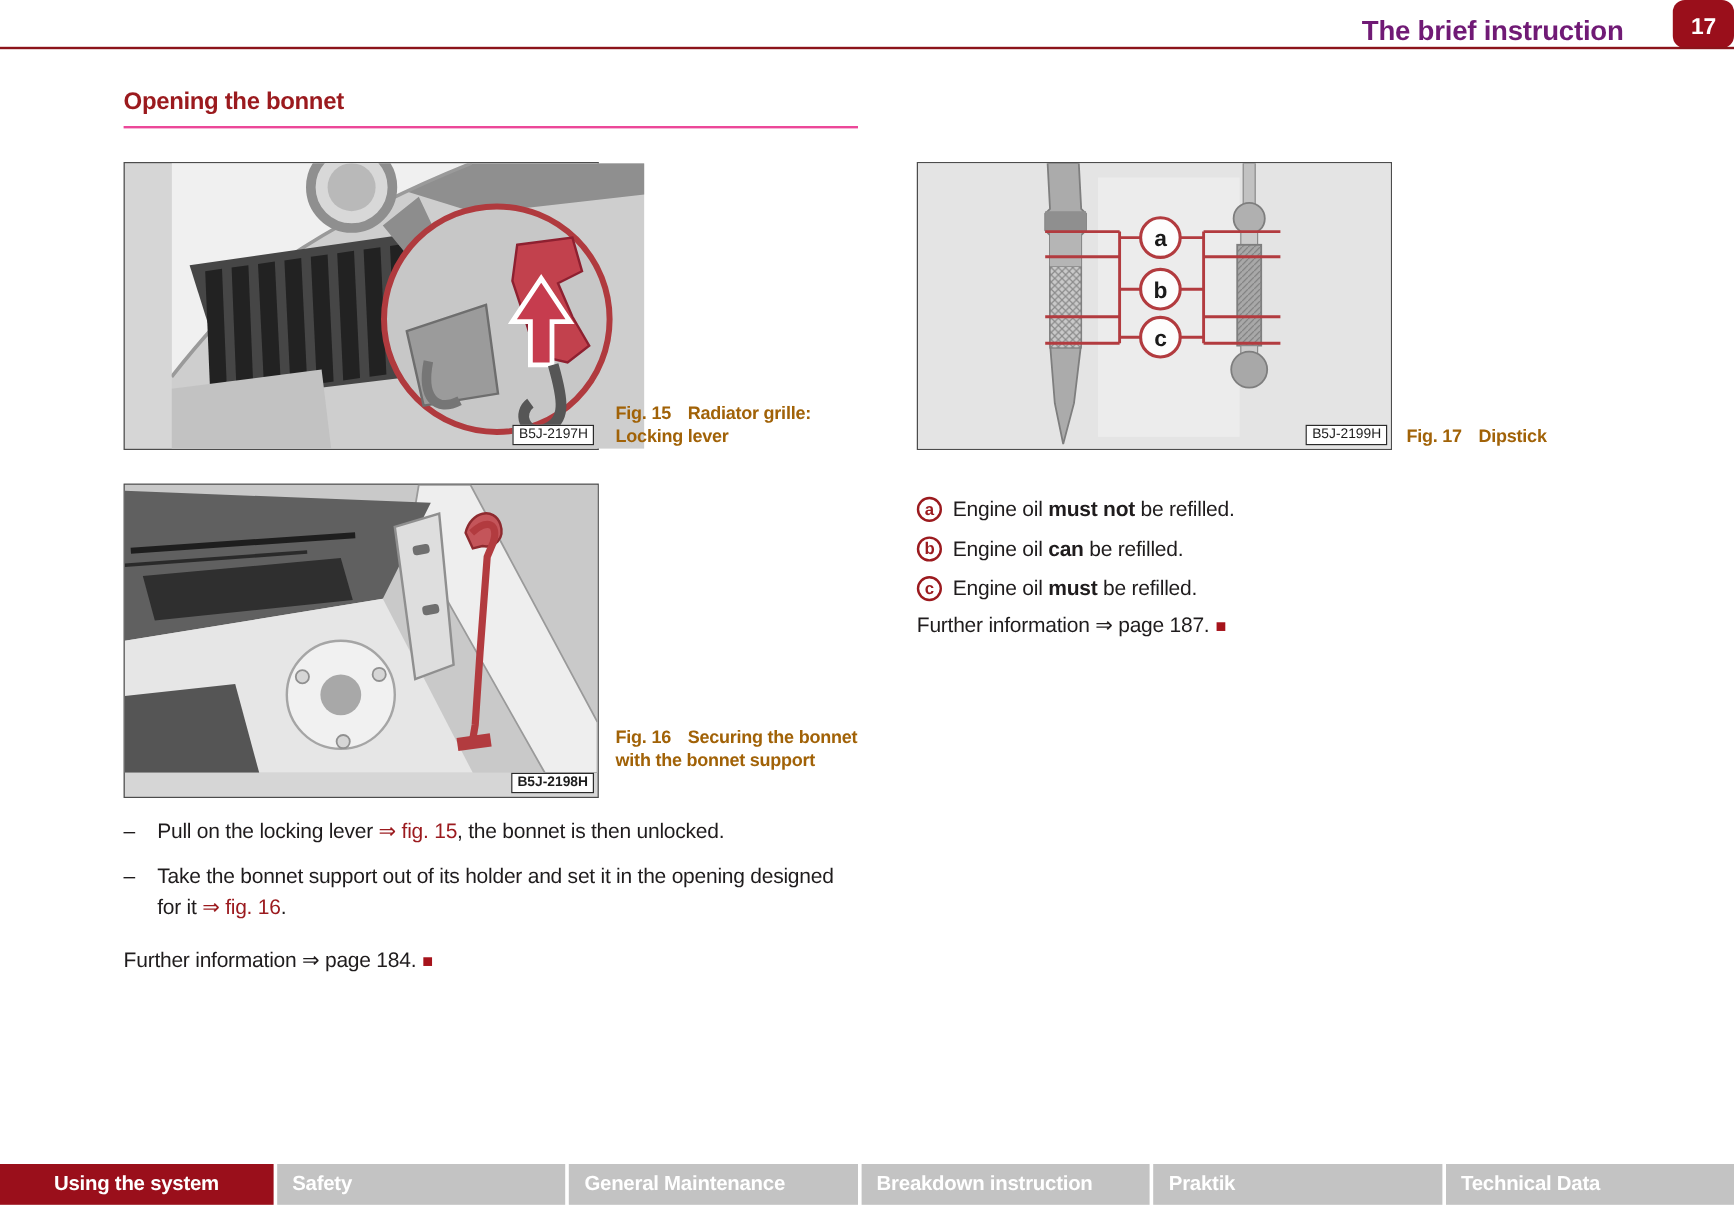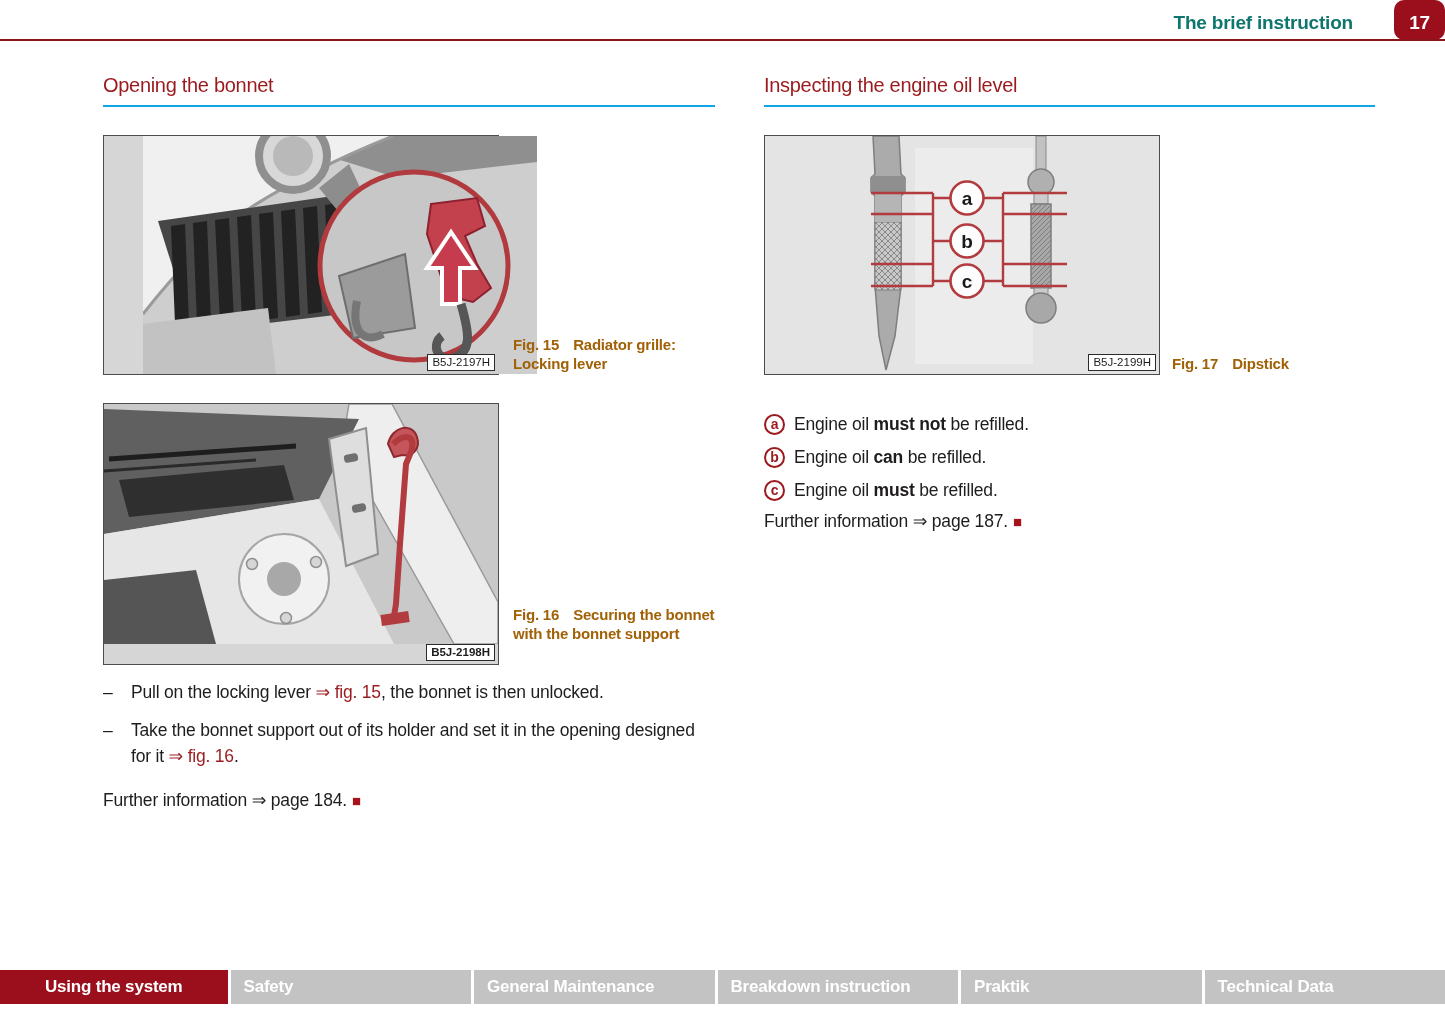--- a/index.html
+++ b/index.html
@@ -3,27 +3,27 @@
 <meta charset="utf-8">
 <style>
   * { margin:0; padding:0; box-sizing:border-box; }
   html,body { background:#ffffff; }
   .page {
     position:relative; width:1445px; height:1019px; background:#ffffff;
     font-family:"Liberation Sans", sans-serif; color:#1f1c1d; overflow:hidden;
     letter-spacing:-0.2px;
   }
   
-  .hdr-title { position:absolute; top:12px; right:92px; font-size:19px; font-weight:bold; color:#0f766e; }
+  .hdr-title { position:absolute; top:12px; right:92px; font-size:23px; font-weight:bold; color:#701a75; }
   .page-badge { position:absolute; top:0; right:0; width:51px; height:40px; background:#9A0F1B;
     color:#fff; font-size:19px; font-weight:bold; display:flex; align-items:center; justify-content:center; padding-top:6px;border-radius:10px; }
   .hdr-rule { position:absolute; top:39px; left:0; width:100%; height:2px; background:#8C141B; }
   
-  .sec-h { position:absolute; font-size:20px; font-weight:normal; color:#9B1A1E;
-    padding-bottom:8px; border-bottom:2px solid #0ea5e9; letter-spacing:-0.3px; }
+  .sec-h { position:absolute; font-size:20px; font-weight:bold; color:#9B1A1E;
+    padding-bottom:8px; border-bottom:2px solid #ec4899; letter-spacing:-0.3px; }
   .sec-h.left  { left:103px; top:74px; width:612px; }
   .sec-h.right { left:764px; top:74px; width:611px; }
   
   .fig { position:absolute; border:1px solid #4c4c4c; background:#d6d6d6; }
   .fig svg { display:block; }
   .fig-code { position:absolute; right:3px; bottom:3px; background:#ffffff; border:1px solid #2b2b2b;
     font-size:11.5px; letter-spacing:0; color:#1c1c1c; padding:0 4px; line-height:15px; }
   .caption { position:absolute; font-size:15px; font-weight:bold; color:#a16207; line-height:18.5px; letter-spacing:-0.2px; }
   .caption .fig-no { margin-right:14px; }
   
@@ -50,21 +50,20 @@
 </head>
 <body>
 
 <div class="page">
 
   <div class="hdr-title">The brief instruction</div>
   <div class="page-badge">17</div>
   <div class="hdr-rule"></div>
 
   <div class="sec-h left">Opening the bonnet</div>
-  <div class="sec-h right">Inspecting the engine oil level</div>
 
   <div class="fig" style="left:103px; top:135px; width:396px; height:240px;padding-left:39px;">
     <svg width="394" height="238" viewBox="0 0 394 238">
       <rect x="0" y="0" width="394" height="238" fill="#cecece"></rect>
       <path d="M120,0 L394,0 L394,26 L255,42 Z" fill="#8f8f8f"></path>
       <path d="M0,0 L250,0 C200,20 150,45 110,70 C70,95 30,140 0,178 Z" fill="#f0f0f0"></path>
       <path d="M250,0 C200,20 150,45 110,70 C70,95 30,140 0,178" fill="none" stroke="#9a9a9a" stroke-width="3"></path>
       <circle cx="150" cy="20" r="34" fill="#d8d8d8" stroke="#8f8f8f" stroke-width="8"></circle>
       <circle cx="150" cy="20" r="20" fill="#b9b9b9"></circle>
       <path d="M15,85 L225,55 L250,172 L50,196 Z" fill="#464646"></path>

